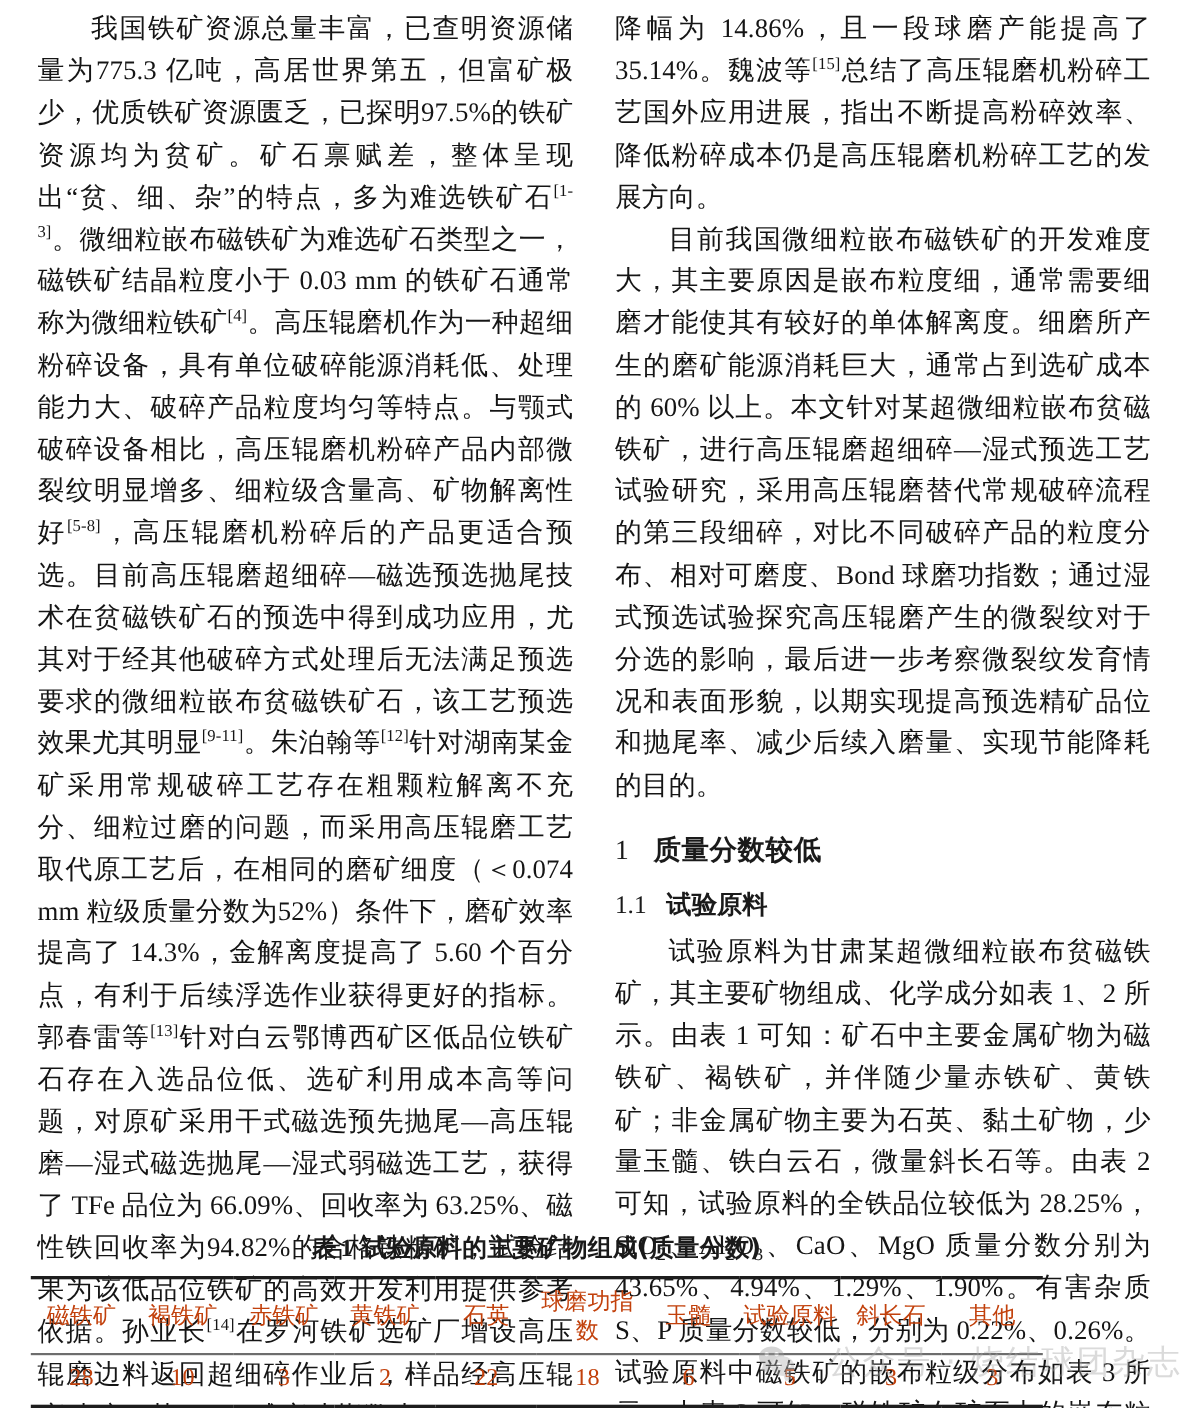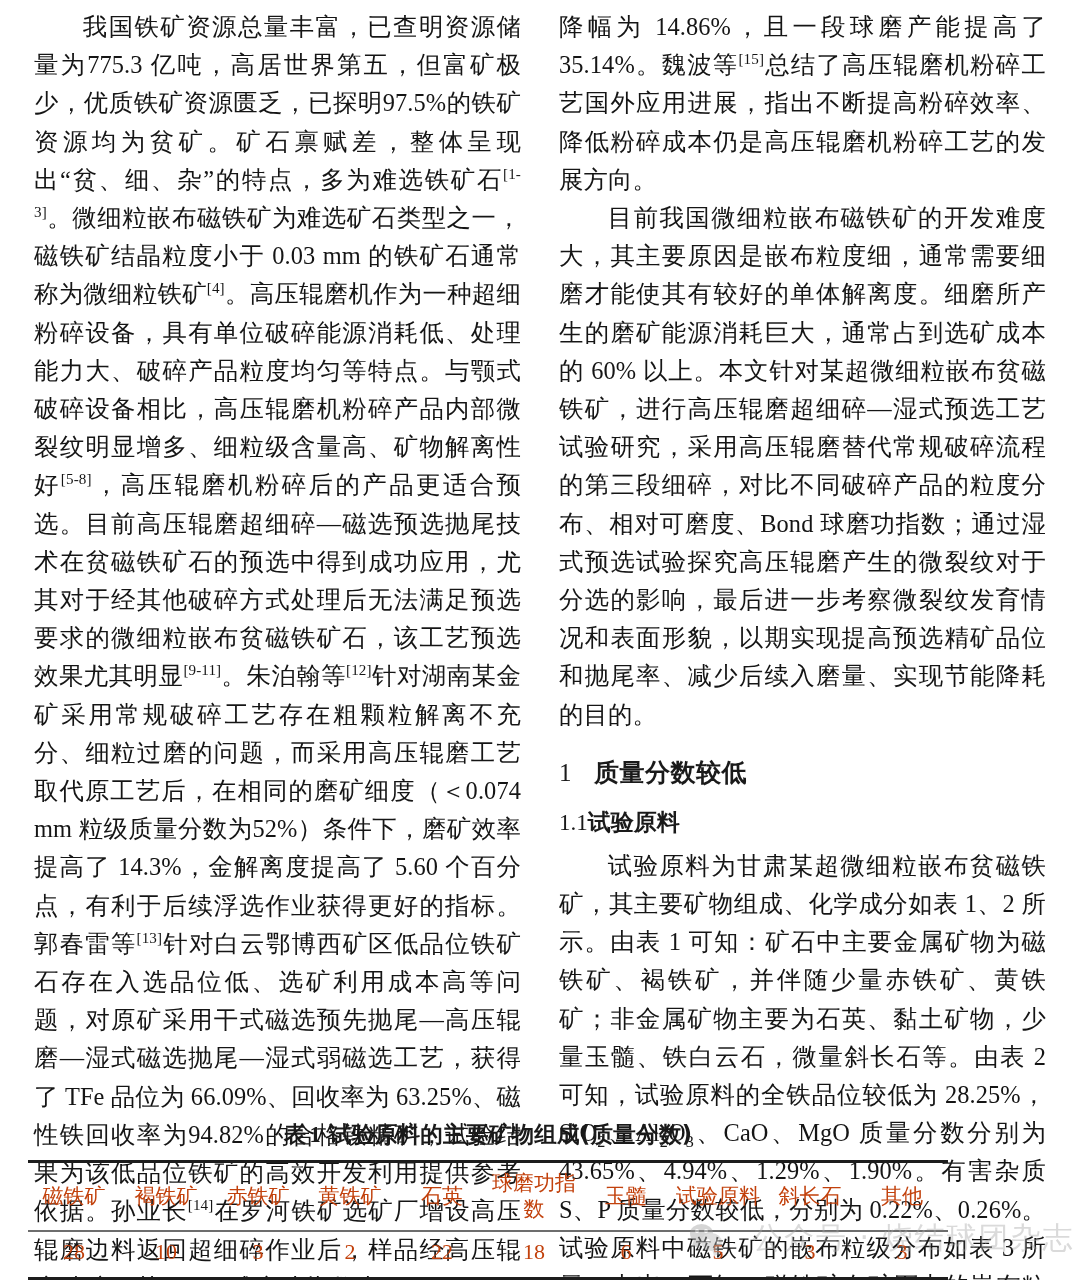--- a/index.html
+++ b/index.html
@@ -54,21 +54,21 @@
     letter-spacing: 0.5px;
   }
   .sec-h1 .num { margin-right: 22px; font-family: "Liberation Serif", serif; font-weight: normal; }
   .sec-h2 {
     margin: 16px 0 8px 0;
     font-family: "DejaVu Sans", "Liberation Sans", sans-serif;
     font-size: 23px;
     font-weight: bold;
     line-height: 32px;
   }
-  .sec-h2 .num { font-family: "Liberation Serif", serif; font-weight: normal; }
+  .sec-h2 .num { margin-right: 18px; font-family: "Liberation Serif", serif; font-weight: normal; }
   sup {
     font-size: 0.62em;
     vertical-align: super;
     line-height: 0;
   }
   sub {
     font-size: 0.66em;
     vertical-align: sub;
     line-height: 0;
   }

